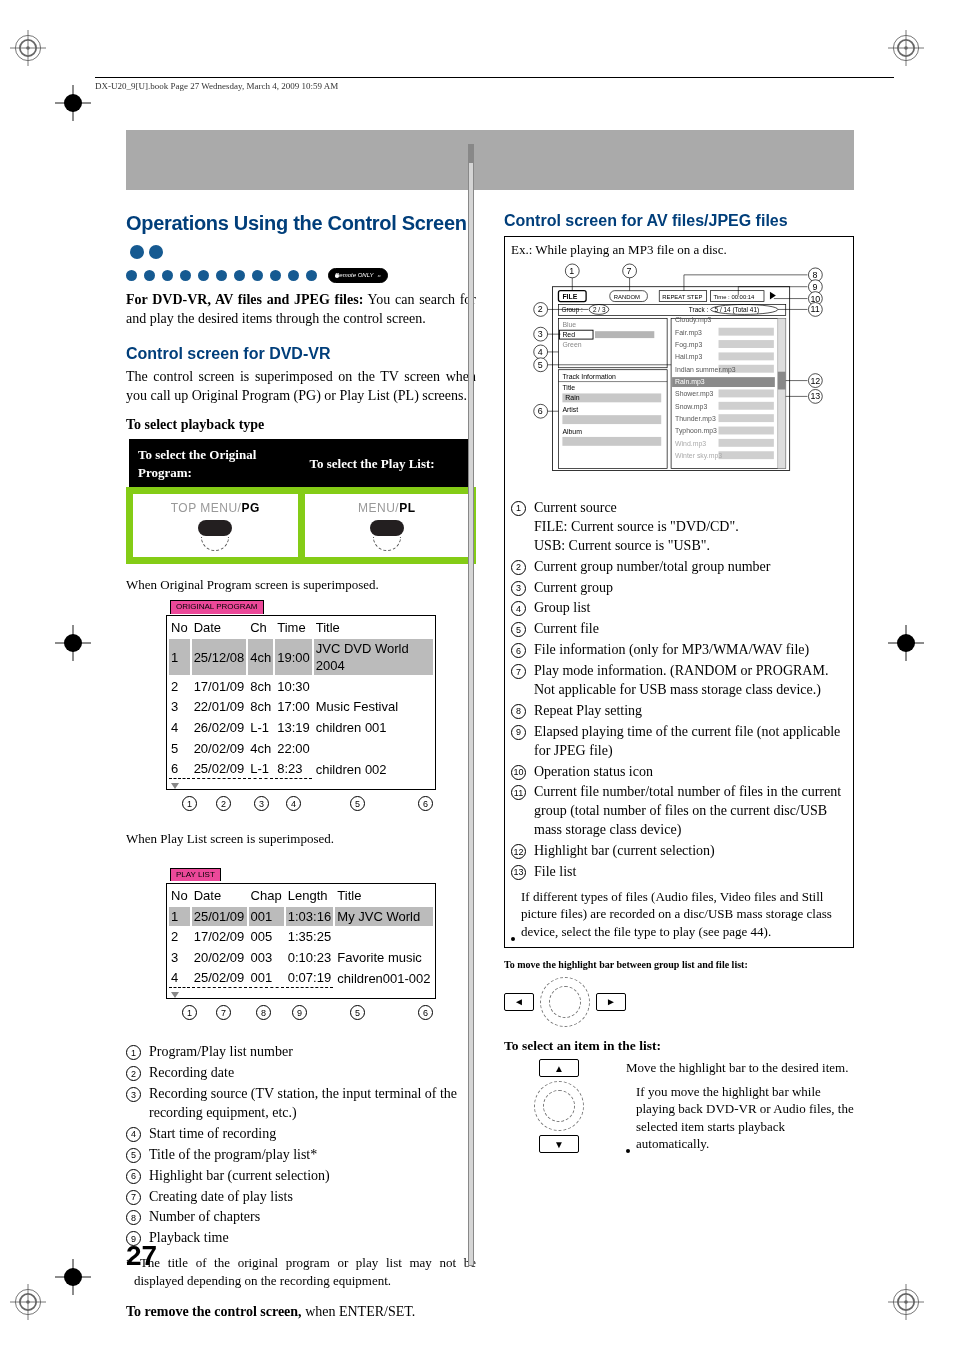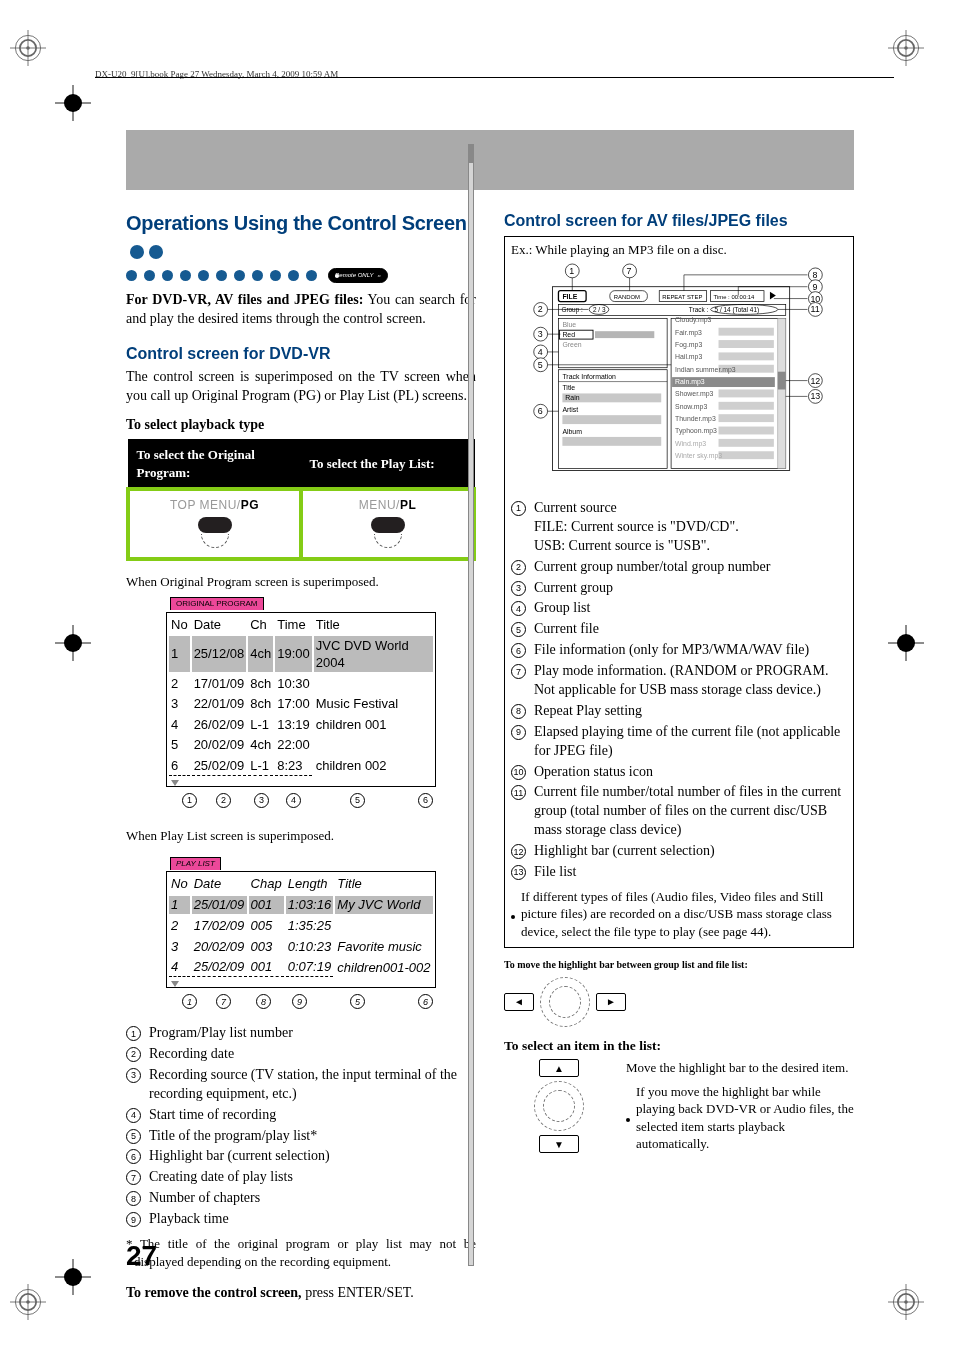--- a/index.html
+++ b/index.html
@@ -1,38 +1,38 @@
 <!DOCTYPE html>
 <html><head>
 <meta charset="utf-8">
 <style>
   * { box-sizing: border-box; margin: 0; padding: 0; }
   body { width: 954px; height: 1350px; background: #fff; font-family: "Times New Roman", Times, serif; color: #000; position: relative; font-size: 14px; line-height: 1.35; }
   .regmark { position: absolute; width: 36px; height: 36px; display: flex; align-items: center; justify-content: center; }
   .regmark svg { width: 100%; height: 100%; }
-  .header-line { position: absolute; top: 68px; left: 95px; right: 60px; font-size: 9px; color: #333; }
+  .header-line { position: absolute; top: 80px; left: 95px; right: 60px; font-size: 9px; color: #333; }
   .header-rule { position: absolute; top: 77px; left: 95px; right: 60px; border-top: 0.5px solid #000; }
   .content { position: absolute; top: 130px; left: 126px; right: 100px; bottom: 80px; display: flex; gap: 28px; }
   .grey-band { position: absolute; top: 130px; left: 126px; right: 100px; height: 60px; background: #aaa; }
   .col { flex: 1; position: relative; }
   .col-inner { padding-top: 80px; }
   h2.section { font-family: Arial, Helvetica, sans-serif; font-weight: 750; color: #003e7a; font-size: 20px; margin-bottom: 4px; letter-spacing: -0.3px; }
   .dots-row { display: flex; align-items: center; gap: 7px; margin-bottom: 8px; }
   .disc-dot { width: 16px; height: 16px; border-radius: 50%; background: #165a91; display:inline-block; }
   .disc-dot-sm { width: 11px; height:11px; border-radius:50%; background:#165a91; display:inline-block; }
   .remote-pill { display:inline-flex; align-items:center; background:#000; border-radius: 10px; height:15px; padding:0 6px 0 6px; color:#fff; font-size:6px; font-style:italic; font-family:Arial; position:relative; border: 1px solid #000; }
   .remote-pill:before, .remote-pill:after { content:""; position:absolute; width:4px; height:4px; background:#fff; border-radius:50%; top:50%; transform: translateY(-50%); }
   .remote-pill:before{ left:-2px; display:none;}
   p { margin-bottom: 6px; text-align: justify; }
   .bold { font-weight: bold; }
   h3.blue { font-family: Arial, Helvetica, sans-serif; font-weight: 700; color: #003e7a; font-size: 16px; margin: 14px 0 4px; }
   .subhead { font-weight: bold; margin: 10px 0 4px; font-size: 14px; }
   table.sel { width: 100%; border-collapse: collapse; font-size: 13px; }
   table.sel th { background: #000; color: #fff; text-align: left; padding: 6px 8px; font-weight: bold; border: 1px solid #000; }
-  table.sel td { border: 4px solid #84cc16; padding: 6px 8px; text-align: center; height: 70px; vertical-align: top; }
+  table.sel td { border: 7px solid #84cc16; padding: 6px 8px; text-align: center; height: 70px; vertical-align: top; }
   .btn-label { color:#999; font-size:12px; font-family: Arial; letter-spacing: 0.5px;}
   .btn-label .em { color:#000; font-weight:bold; }
   .remote-btn { width: 34px; height: 16px; background:#231f20; border-radius: 8px; margin: 4px auto 0; position:relative; }
   .press-arc { width: 28px; height:14px; border: 0.5px dashed #555; border-top:none; border-radius: 0 0 14px 14px; margin: 1px auto 0;}
   .caption-line { font-size: 13px; margin: 12px 0 2px; }
   .prog-box { border: 0.75px solid #000; padding: 0; font-family: Arial, sans-serif; font-size: 8px; width: 270px; margin: 2px auto 6px; }
   .prog-title-tab { display:inline-block; border: 0.75px solid #000; border-bottom: none; padding: 1px 5px; font-size: 8px; margin-left: 4px; margin-bottom:-1px; background:#ec4899; font-family: Arial;}
   .prog-table { width: 100%; font-size: 13px; }
   .prog-table th { text-align:left; font-weight:normal; padding: 1px 2px; }
   .prog-table td { padding: 0.5px 2px; }
@@ -45,21 +45,21 @@
   ol.enum { list-style: none; padding:0; margin: 6px 0; }
   ol.enum li { display:flex; gap:8px; align-items:flex-start; margin-bottom:2px; font-size:14px; }
   ol.enum li .n { flex-shrink:0; width:15px; height:15px; border:0.7px solid #000; border-radius:50%; display:inline-flex; align-items:center; justify-content:center; font-family: Arial; font-size:9px; margin-top:2px;}
   .foot-star { font-size: 13px; margin-top:6px; padding-left: 8px; text-indent:-8px;}
   .pagenum { font-family: Arial, Helvetica, sans-serif; font-weight:700; font-size: 28px; position:absolute; left:126px; bottom: 75px; }
   .box-line { border: 0.75px solid #000; padding: 4px 6px 6px; font-size:13px; }
   .arrow-btn { width: 30px; height:18px; border:0.75px solid #000; border-radius: 2px; display:flex; align-items:center; justify-content:center; font-size:10px;}
   .nav-fig { display:flex; align-items:center; gap:6px; margin: 6px 0 10px;}
   .nav-main{ width:50px; height:50px; border:0.7px dashed #777; border-radius:50%; position:relative;}
   .nav-main .inner{position:absolute; inset:8px; border:0.7px dashed #777; border-radius:50%;}
-  .bullet-p { display:flex; gap:6px; align-items:center; font-size:13px; }
+  .bullet-p { display:flex; gap:6px; align-items:flex-end; font-size:13px; }
   .bullet-p .b{margin-top:5px; width:4px; height:4px; background:#000; border-radius:50%; flex-shrink:0;}
   .small-desc { font-size: 13px; }
   svg.file-panel text { font-family: Arial; }
   .tick-line{stroke:#000; stroke-width:0.6;}
   .under-dash{border-bottom:0.6px dashed #000;}
 </style>
 </head>
 <body>
 
 <div class="regmark" style="top:30px; left:10px;">
@@ -255,21 +255,21 @@
           <span class="circ" style="left:16px;">1</span>
           <span class="circ" style="left:50px;">2</span>
           <span class="circ" style="left:88px;">3</span>
           <span class="circ" style="left:120px;">4</span>
           <span class="circ" style="left:184px;">5</span>
           <span class="circ" style="left:252px;">6</span>
         </div>
       </div>
 
       <div class="caption-line">When Play List screen is superimposed.</div>
-      <div style="width:270px; margin:8px auto;font-style:italic;">
+      <div style="width:270px; margin:16px auto;">
         <span class="prog-title-tab">PLAY LIST</span>
         <div class="prog-box" style="margin-top:0;">
           <table class="prog-table">
             <tbody>
                 <tr id="pl-headers">
                   <th>No</th>
                   <th>Date</th>
                   <th>Chap</th>
                   <th>Length</th>
                   <th>Title</th>
@@ -356,21 +356,21 @@
           </li>
           <li>
             <span class="n">9</span>
             <span>Playback time</span>
           </li>
         </ol>
 
       <p class="foot-star">* The title of the original program or play list may not be displayed depending on the recording equipment.</p>
 
       <p style="margin-top:14px;">
-        <span class="bold">To remove the control screen,</span><span> press ENTER/SET.</span>
+        <span class="bold">To remove the control screen,</span><span> when ENTER/SET.</span>
       </p>
     </div>
   </div>
 
   <div class="col">
     <div class="col-inner">
       <h3 class="blue" style="margin-top:0;">Control screen for AV files/JPEG files</h3>
 
       <div class="box-line">
         <div style="font-size:13px; margin-bottom:5px;">Ex.: While playing an MP3 file on a disc.</div>

